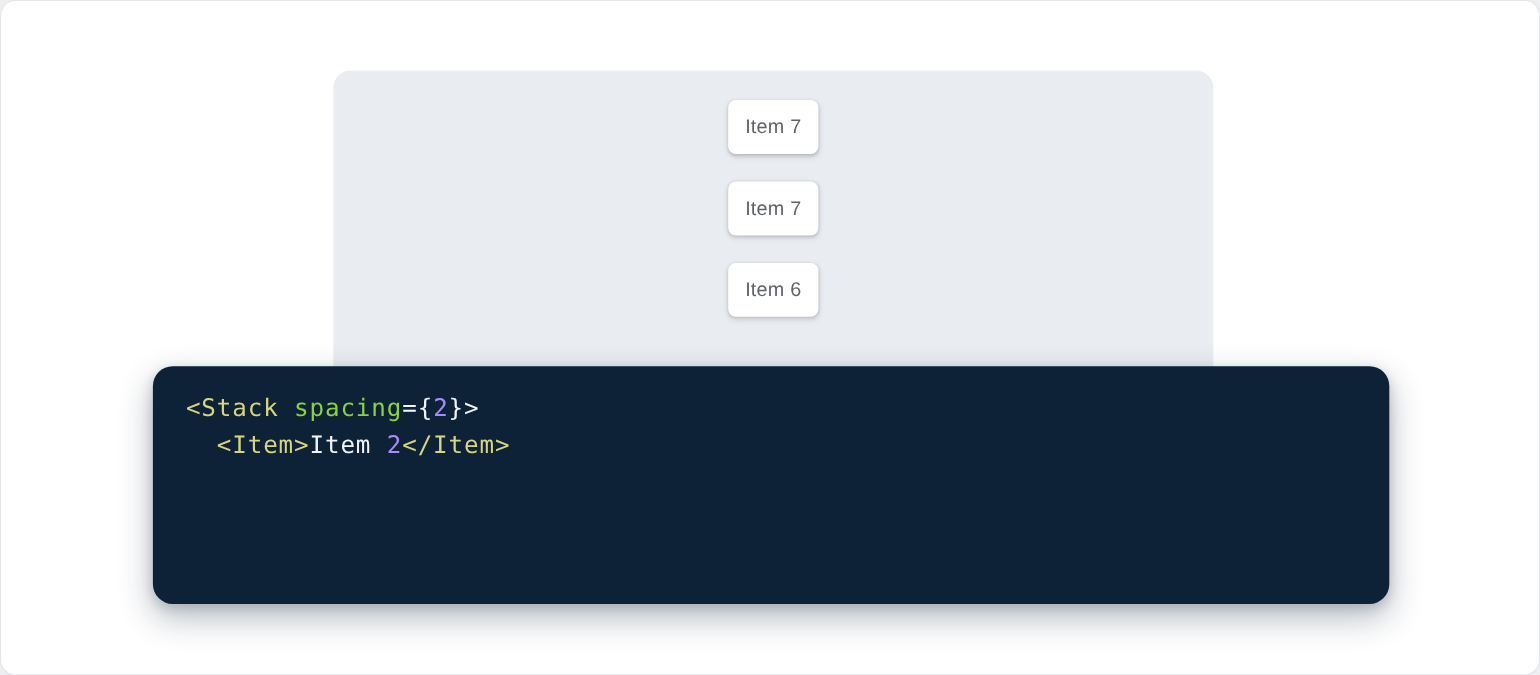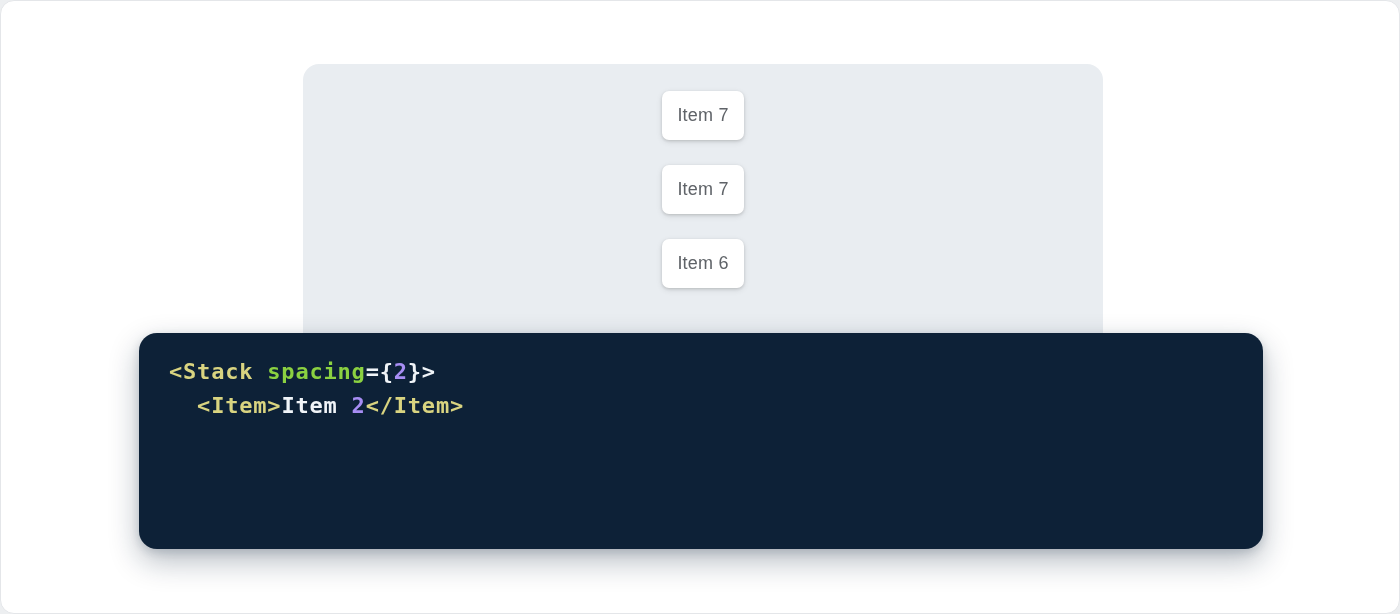--- a/index.html
+++ b/index.html
@@ -66,21 +66,21 @@
     background: var(--code-bg, #0d2137);
     box-shadow: 0 12px 30px rgba(13,33,55,.30), 0 3px 10px rgba(13,33,55,.15);
     padding: 22px 30px;
     overflow: hidden;
   }
   .code-line {
     font-family: "DejaVu Sans Mono", "Liberation Mono", monospace;
     font-size: 22px;
     line-height: 34px;
     letter-spacing: .8px;
-    font-weight: 700;
+    font-weight: 400;
     white-space: pre;
     color: var(--code-plain, #f0f4f8);
   }
   .tk-tag    { color: var(--code-tag, #d9d480); }
   .tk-attr   { color: var(--code-attr, #8bd141); }
   .tk-number { color: var(--code-number, #a78df3); }
   .tk-plain  { color: var(--code-plain, #f0f4f8); }
 </style>
 </head>
 <body>

